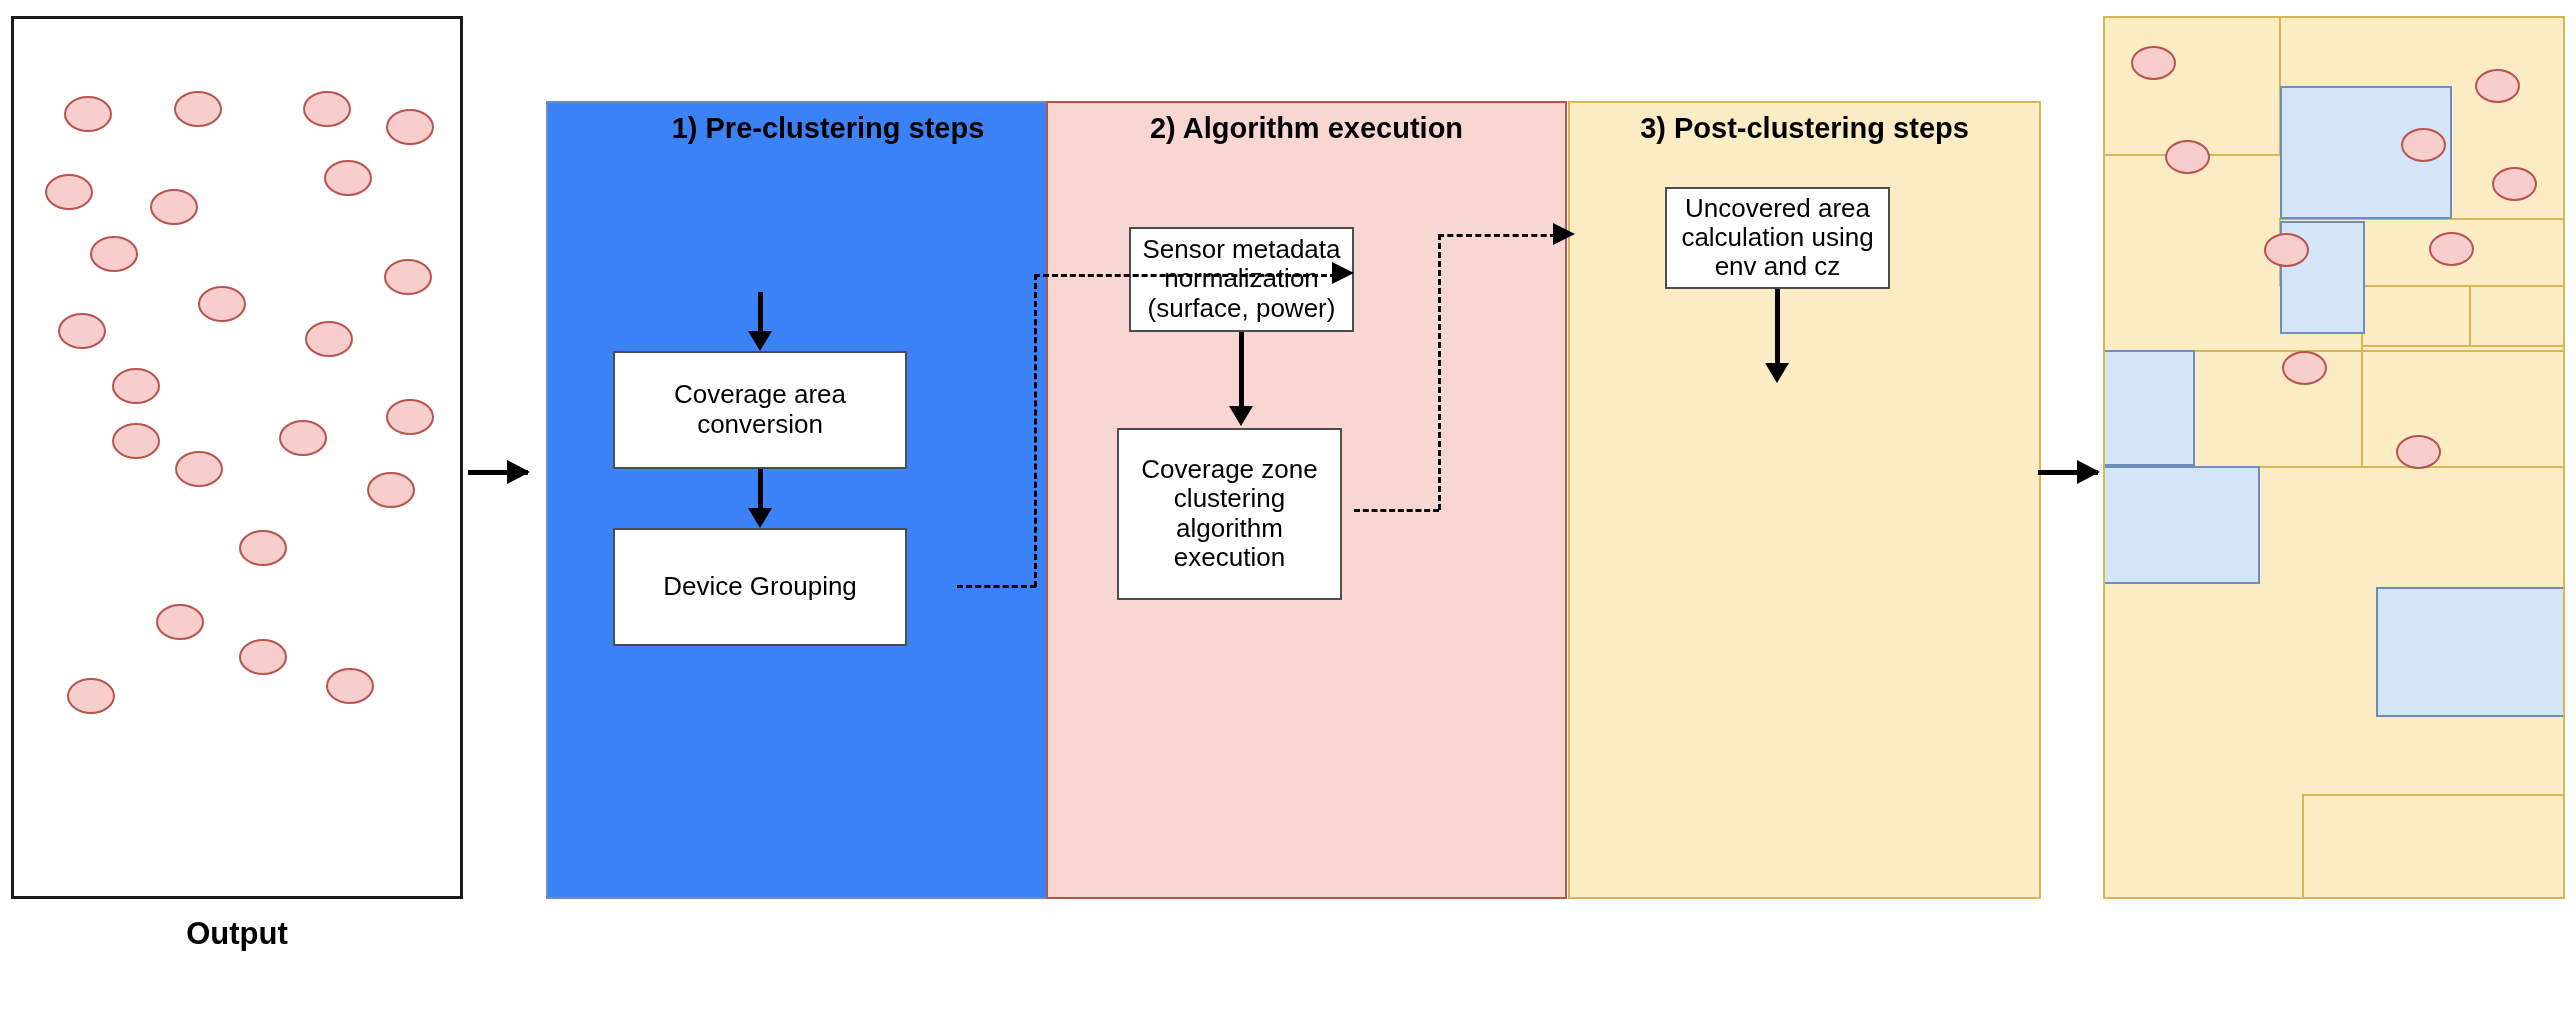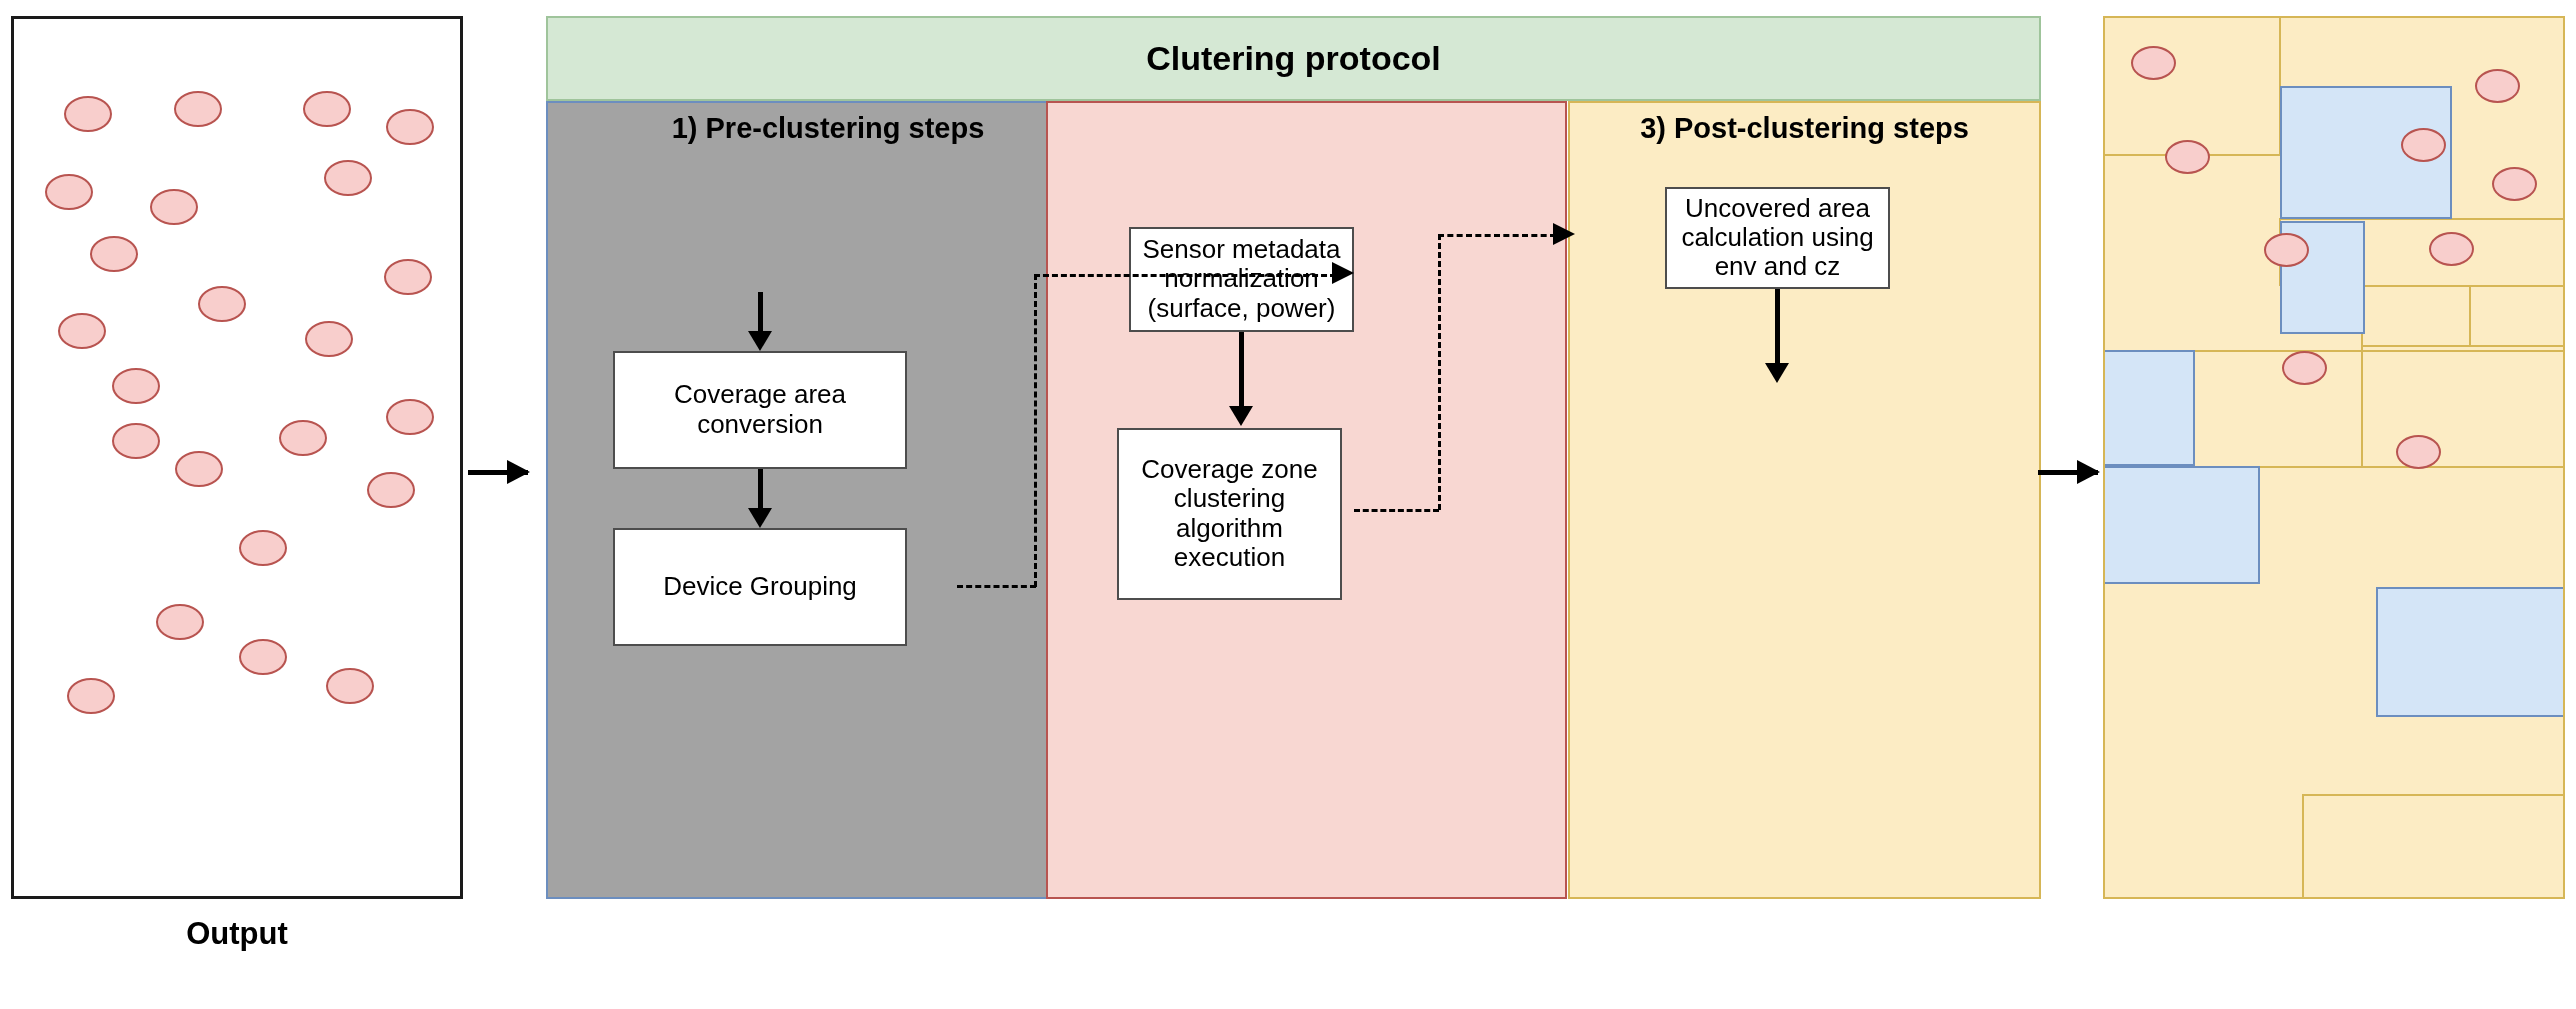--- a/index.html
+++ b/index.html
@@ -76,21 +76,21 @@
   #protocol-title {
     font-size: 34px; font-weight: bold; color: #000000;
   }
 
   .column {
     position: absolute;
     top: 85px;
     height: 798px;
     box-sizing: border-box;
   }
-  #col-pre  { left: 0px;    width: 564px; background:#a3a3a3; border:2.3px solid #6c8ebf; }
+  #col-pre  { left: 0px;    width: 564px; background:#3b82f6; border:2.3px solid #6c8ebf; }
   #col-algo { left: 500px;  width: 521px; background:#f8d7d2; border:2.3px solid #b85450; }
   #col-post { left: 1022px; width: 473px; background:#fcecc4; border:2.3px solid #d6b656; }
 
   .column-title {
     position: absolute; top: 9.3px; left: 0; right: 0;
     text-align: center;
     font-size: 29px; font-weight: bold; color: #000000;
     white-space: nowrap;
   }
 
@@ -185,38 +185,36 @@
     <div class="dot" style="left:225px; top:620px;"></div>
     <div class="dot" style="left:312px; top:649px;"></div>
     <div class="dot" style="left:53px;  top:659px;"></div>
   </div>
   <div class="panel-caption" id="input-caption">Output</div>
 
   <div class="solid-arrow-h" id="arrow-in"></div>
 
   <div class="abs" id="protocol">
 
-    <div class="abs" id="protocol-header">
-      <span id="protocol-title">Clutering protocol</span>
-    </div>
 
     <div class="column" id="col-pre">
       <div class="column-title">1) Pre-clustering steps</div>
 
 
       <div class="v-arrow" style="left:210px; top:189px; height:42px;"></div>
 
       <div class="step-box" style="left:65px; top:248px; width:294px; height:118px;">Coverage area conversion</div>
 
       <div class="v-arrow" style="left:210px; top:366px; height:42px;"></div>
 
       <div class="step-box" style="left:65px; top:425px; width:294px; height:118px;">Device Grouping</div>
     </div>
 
     <div class="column" id="col-algo">
+      <div class="column-title">2) Algorithm execution</div>
 
       <div class="step-box" style="left:81px; top:124px; width:225px; height:105px;">Sensor metadata normalization (surface, power)</div>
 
       <div class="v-arrow" style="left:191px; top:229px; height:77px;"></div>
 
       <div class="step-box" style="left:69px; top:325px; width:225px; height:172px;">Coverage zone clustering algorithm execution</div>
     </div>
 
     <div class="column" id="col-post">
       <div class="column-title">3) Post-clustering steps</div>

